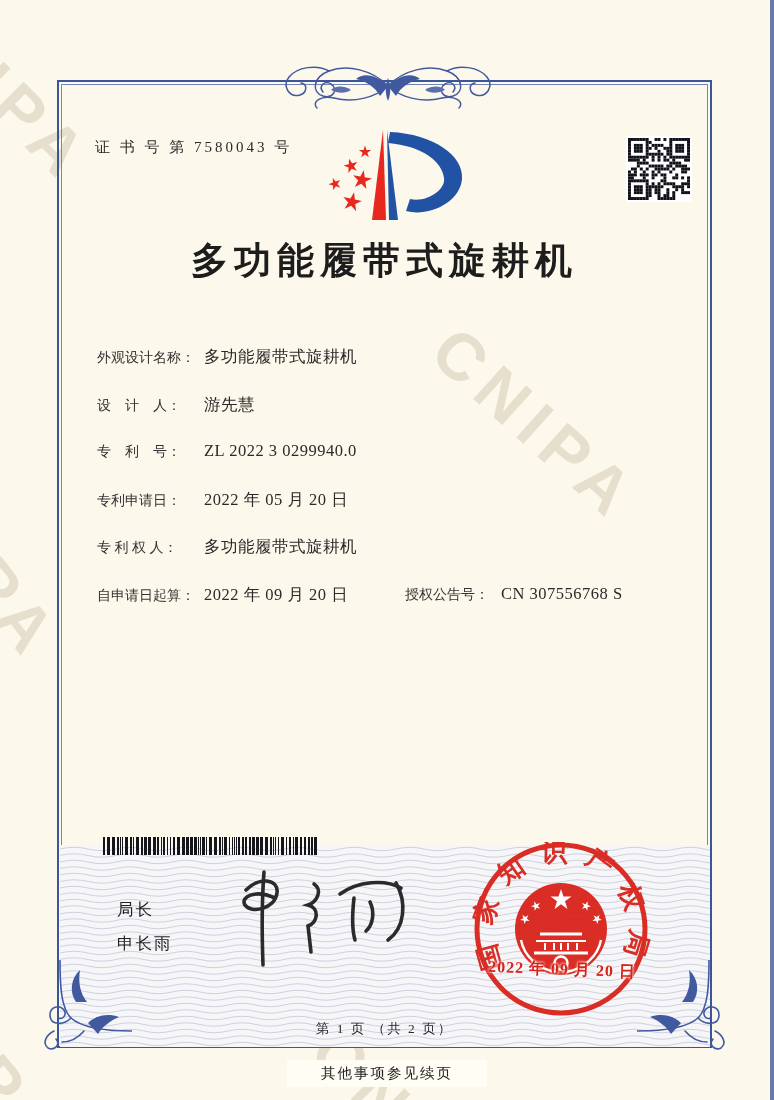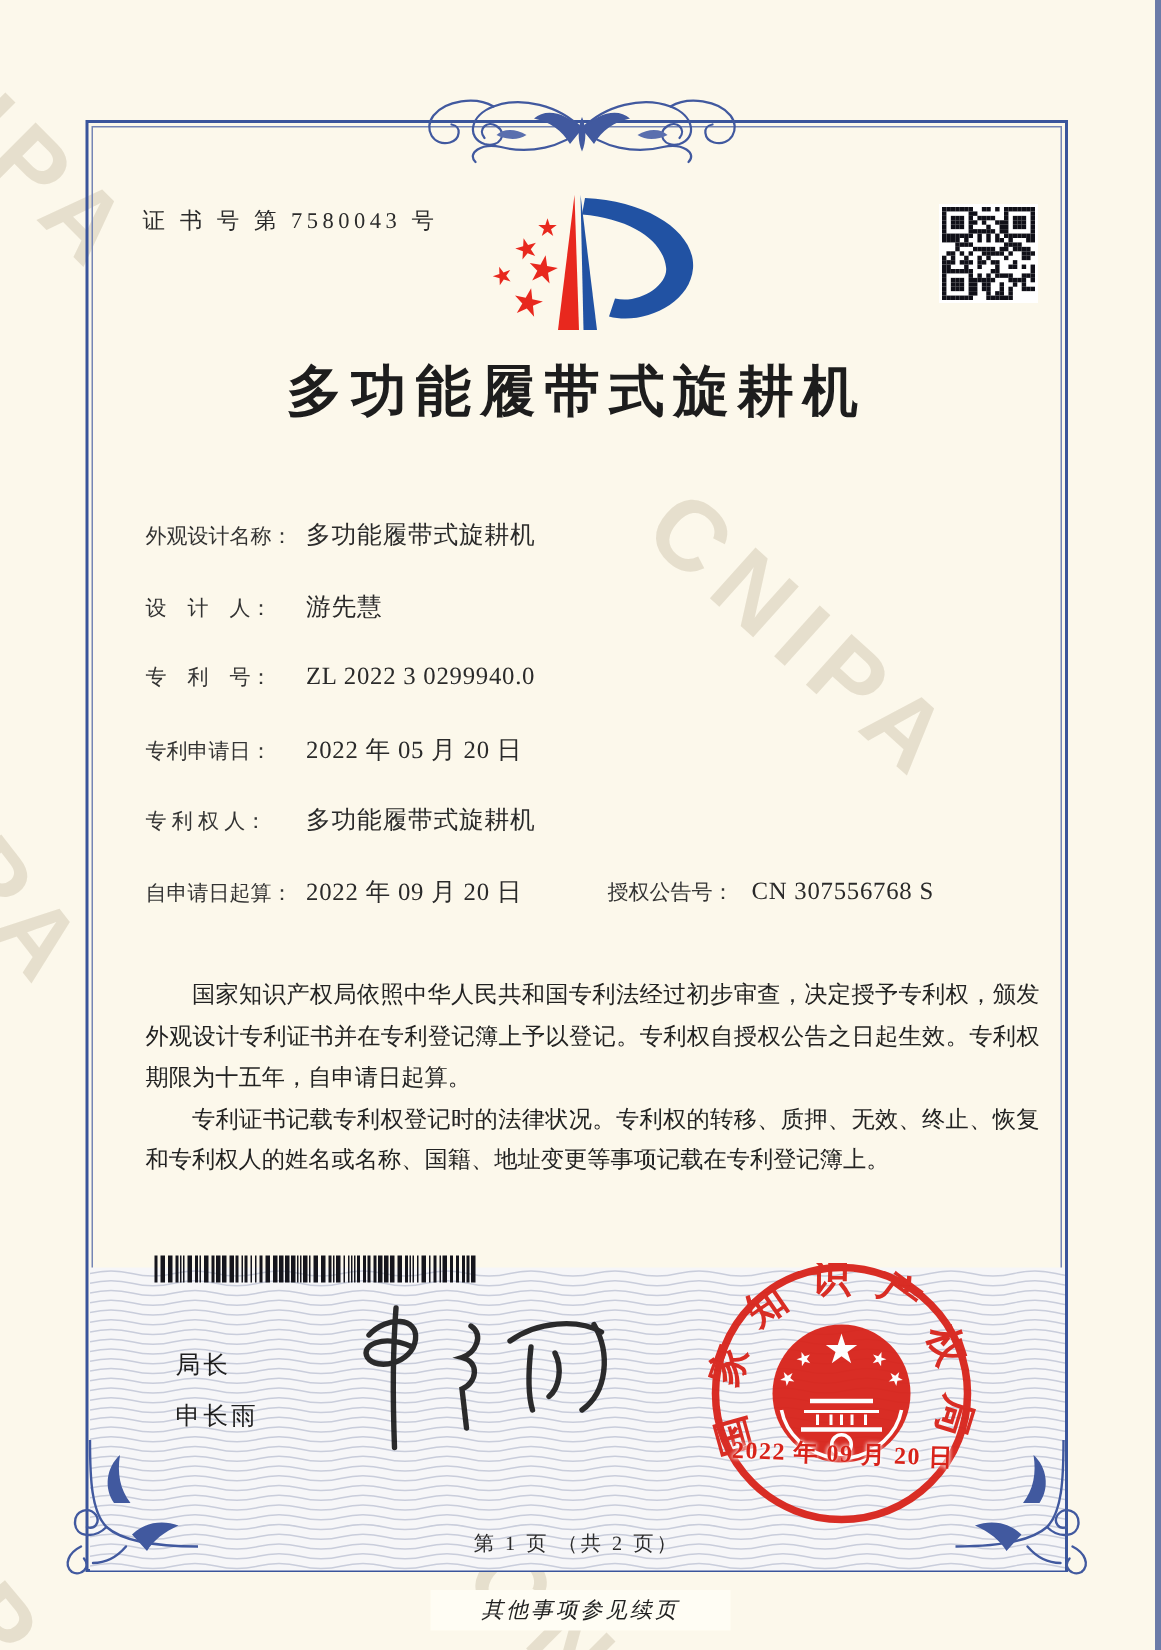--- a/index.html
+++ b/index.html
@@ -92,21 +92,21 @@
   .flourish-bl{ position:absolute; left:40px; top:960px; width:92px; height:94px; }
   .flourish-br{ position:absolute; left:637px; top:960px; width:92px; height:94px; transform:scaleX(-1); }
 
   .page-info{
     position:absolute; left:57px; top:1020px; width:655px; text-align:center;
     font-size:13.5px; color:#2b2b2b; letter-spacing:2px;
   }
   .cont-note{
     position:absolute; left:287px; top:1060px; width:200px; text-align:center;
     font-size:14.5px; color:#222; letter-spacing:2px;
-    background:#fffdf4; padding:4px 6px;font-style:italic;
+    background:#fffdf4; padding:4px 6px;
   }
 </style>
 </head>
 <body>
 
 <div class="page">
 
   <span class="wm" style="left:-70px; top:-34px; transform:rotate(45deg);">CNIPA</span>
   <span class="wm" style="left:-78px; top:430px; transform:rotate(52deg);">CNIPA</span>
   <span class="wm" style="left:468px; top:312px; transform:rotate(42deg);">CNIPA</span>
@@ -470,24 +470,20 @@
       <span class="flabel">专 利 权 人：</span><span class="fvalue">多功能履带式旋耕机</span>
     </div>
     <div class="frow">
       <span class="flabel">自申请日起算：</span><span class="fvalue">2022 年 09 月 20 日</span>
       <span class="fpair2">
         <span class="flabel">授权公告号：</span><span class="fvalue">CN 307556768 S</span>
       </span>
     </div>
   </div>
 
-  <div class="paras">
-    <p>国家知识产权局依照中华人民共和国专利法经过初步审查，决定授予专利权，颁发外观设计专利证书并在专利登记簿上予以登记。专利权自授权公告之日起生效。专利权期限为十五年，自申请日起算。</p>
-    <p>专利证书记载专利权登记时的法律状况。专利权的转移、质押、无效、终止、恢复和专利权人的姓名或名称、国籍、地址变更等事项记载在专利登记簿上。</p>
-  </div>
 
   <div class="barcode" id="barcode">
       <div style="width:2px;background:#15151c"></div>
       <div style="width:2px"></div>
       <div style="width:3px;background:#15151c"></div>
       <div style="width:2px"></div>
       <div style="width:3px;background:#15151c"></div>
       <div style="width:2px"></div>
       <div style="width:2px;background:#15151c"></div>
       <div style="width:1px"></div>

